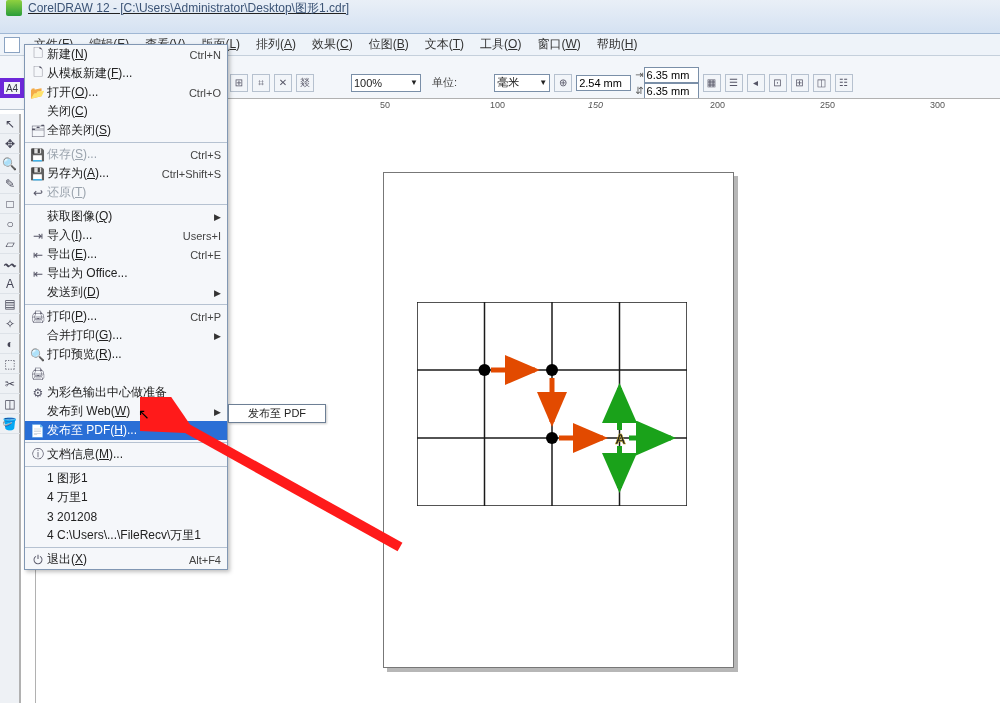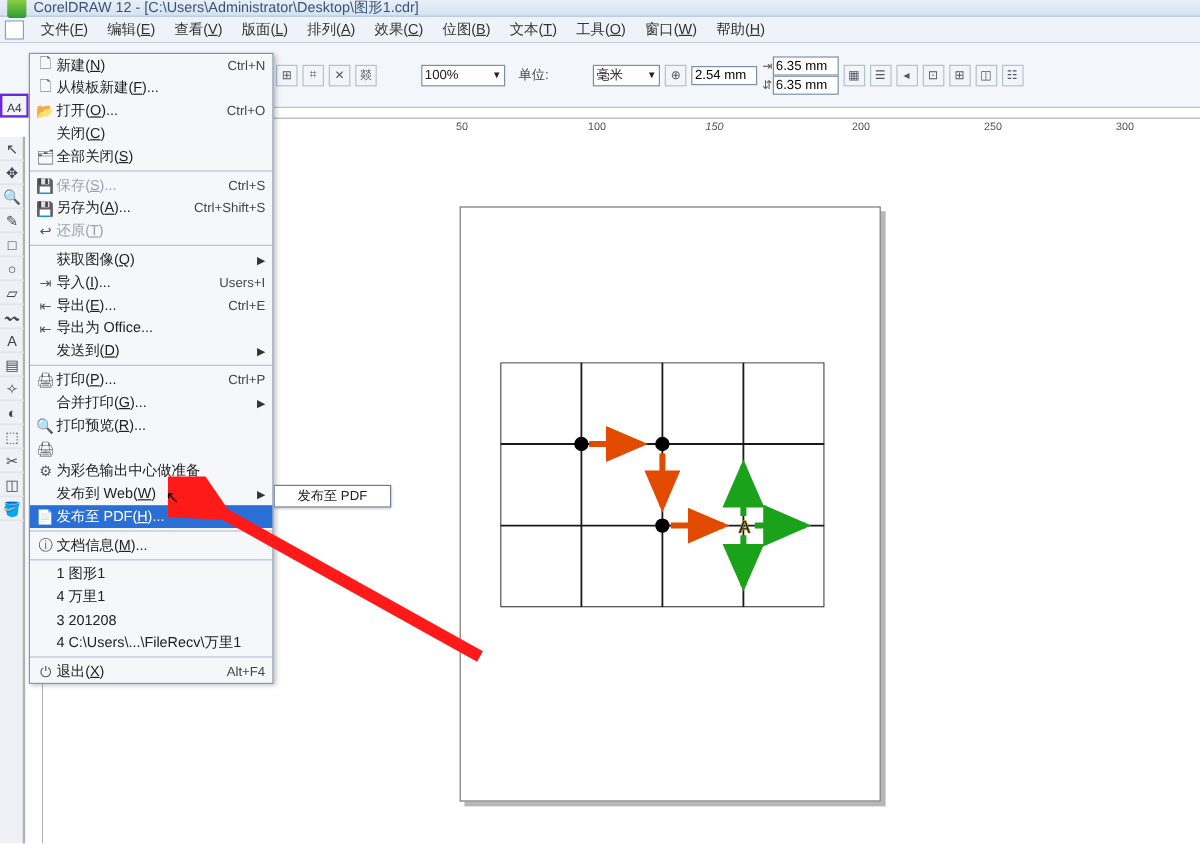--- a/index.html
+++ b/index.html
@@ -1,19 +1,19 @@
 <!DOCTYPE html>
 <html><head>
 <meta charset="utf-8">
 <style>
   * { box-sizing: border-box; margin: 0; padding: 0; font-family: "Microsoft YaHei", Arial, sans-serif; }
   body { width:1000px; height:703px; background:#fff; overflow:hidden; position:relative; font-size:12px; color:#222; }
 
   
-  .titlebar { height:14px; background:linear-gradient(#e9eff7,#d5e2f2); border-bottom:1px solid #9fb7d4; display:flex; align-items:center; padding-left:6px; }
+  .titlebar { height:34px; background:linear-gradient(#e9eff7,#d5e2f2); border-bottom:1px solid #9fb7d4; display:flex; padding-left:6px;text-decoration:underline; }
   .titlebar .logo { width:16px;height:16px; background:linear-gradient(#8fd13f,#2a9d3a); border-radius:2px; margin-right:6px; }
   .titlebar .title { font-size:12px; color:#3b5375; }
 
   
   .menubar { height:22px; background:#eef3f9; border-bottom:1px solid #c5d0dc; display:flex; align-items:center; padding-left:4px; font-size:12px; color:#333; }
   .menubar .window-icon { width:16px;height:16px; background:#fff; border:1px solid #8aa3c2; margin-right:6px; }
   .menubar .mitem { padding:2px 8px; cursor:default; }
   .menubar .mitem u { text-decoration:underline; }
 
   
@@ -50,21 +50,21 @@
   .dropdown .row .ico { width:18px; text-align:center; color:#556; font-size:12px; }
   .dropdown .row .lbl { flex:1; }
   .dropdown .row .sc { color:#444; font-size:11px; }
   .dropdown .row .sub { color:#333; font-size:9px;}
   .dropdown .row.disabled { color:#9aa3ad; }
   .dropdown .row.highlight { background:#2a6fd6; color:#fff; }
   .dropdown .row.highlight .sc, .dropdown .row.highlight .ico { color:#fff; }
   .tooltip { position:absolute; left:228px; top:404px; background:#fff; border:1px solid #6d7f95; padding:1px 19px; font-size:11px; box-shadow:1px 1px 2px rgba(0,0,0,0.2);}
 
   
-  .a4-side { position:absolute; left:0; top:78px; width:24px; height:20px; background:#f1f4f8; border:2px solid #6d28d9; font-size:10px; display:flex; align-items:flex-end; justify-content:center; color:#334;}
+  .a4-side { position:absolute; left:0; top:78px; width:24px; height:20px; background:#f1f4f8; border:4px solid #6d28d9; font-size:10px; display:flex; align-items:flex-end; justify-content:center; color:#334;}
 
   
   .red-arrow { position:absolute; left:140px; top:397px; pointer-events:none; }
 
   
 </style>
 </head>
 <body>
 
 <div class="titlebar">

